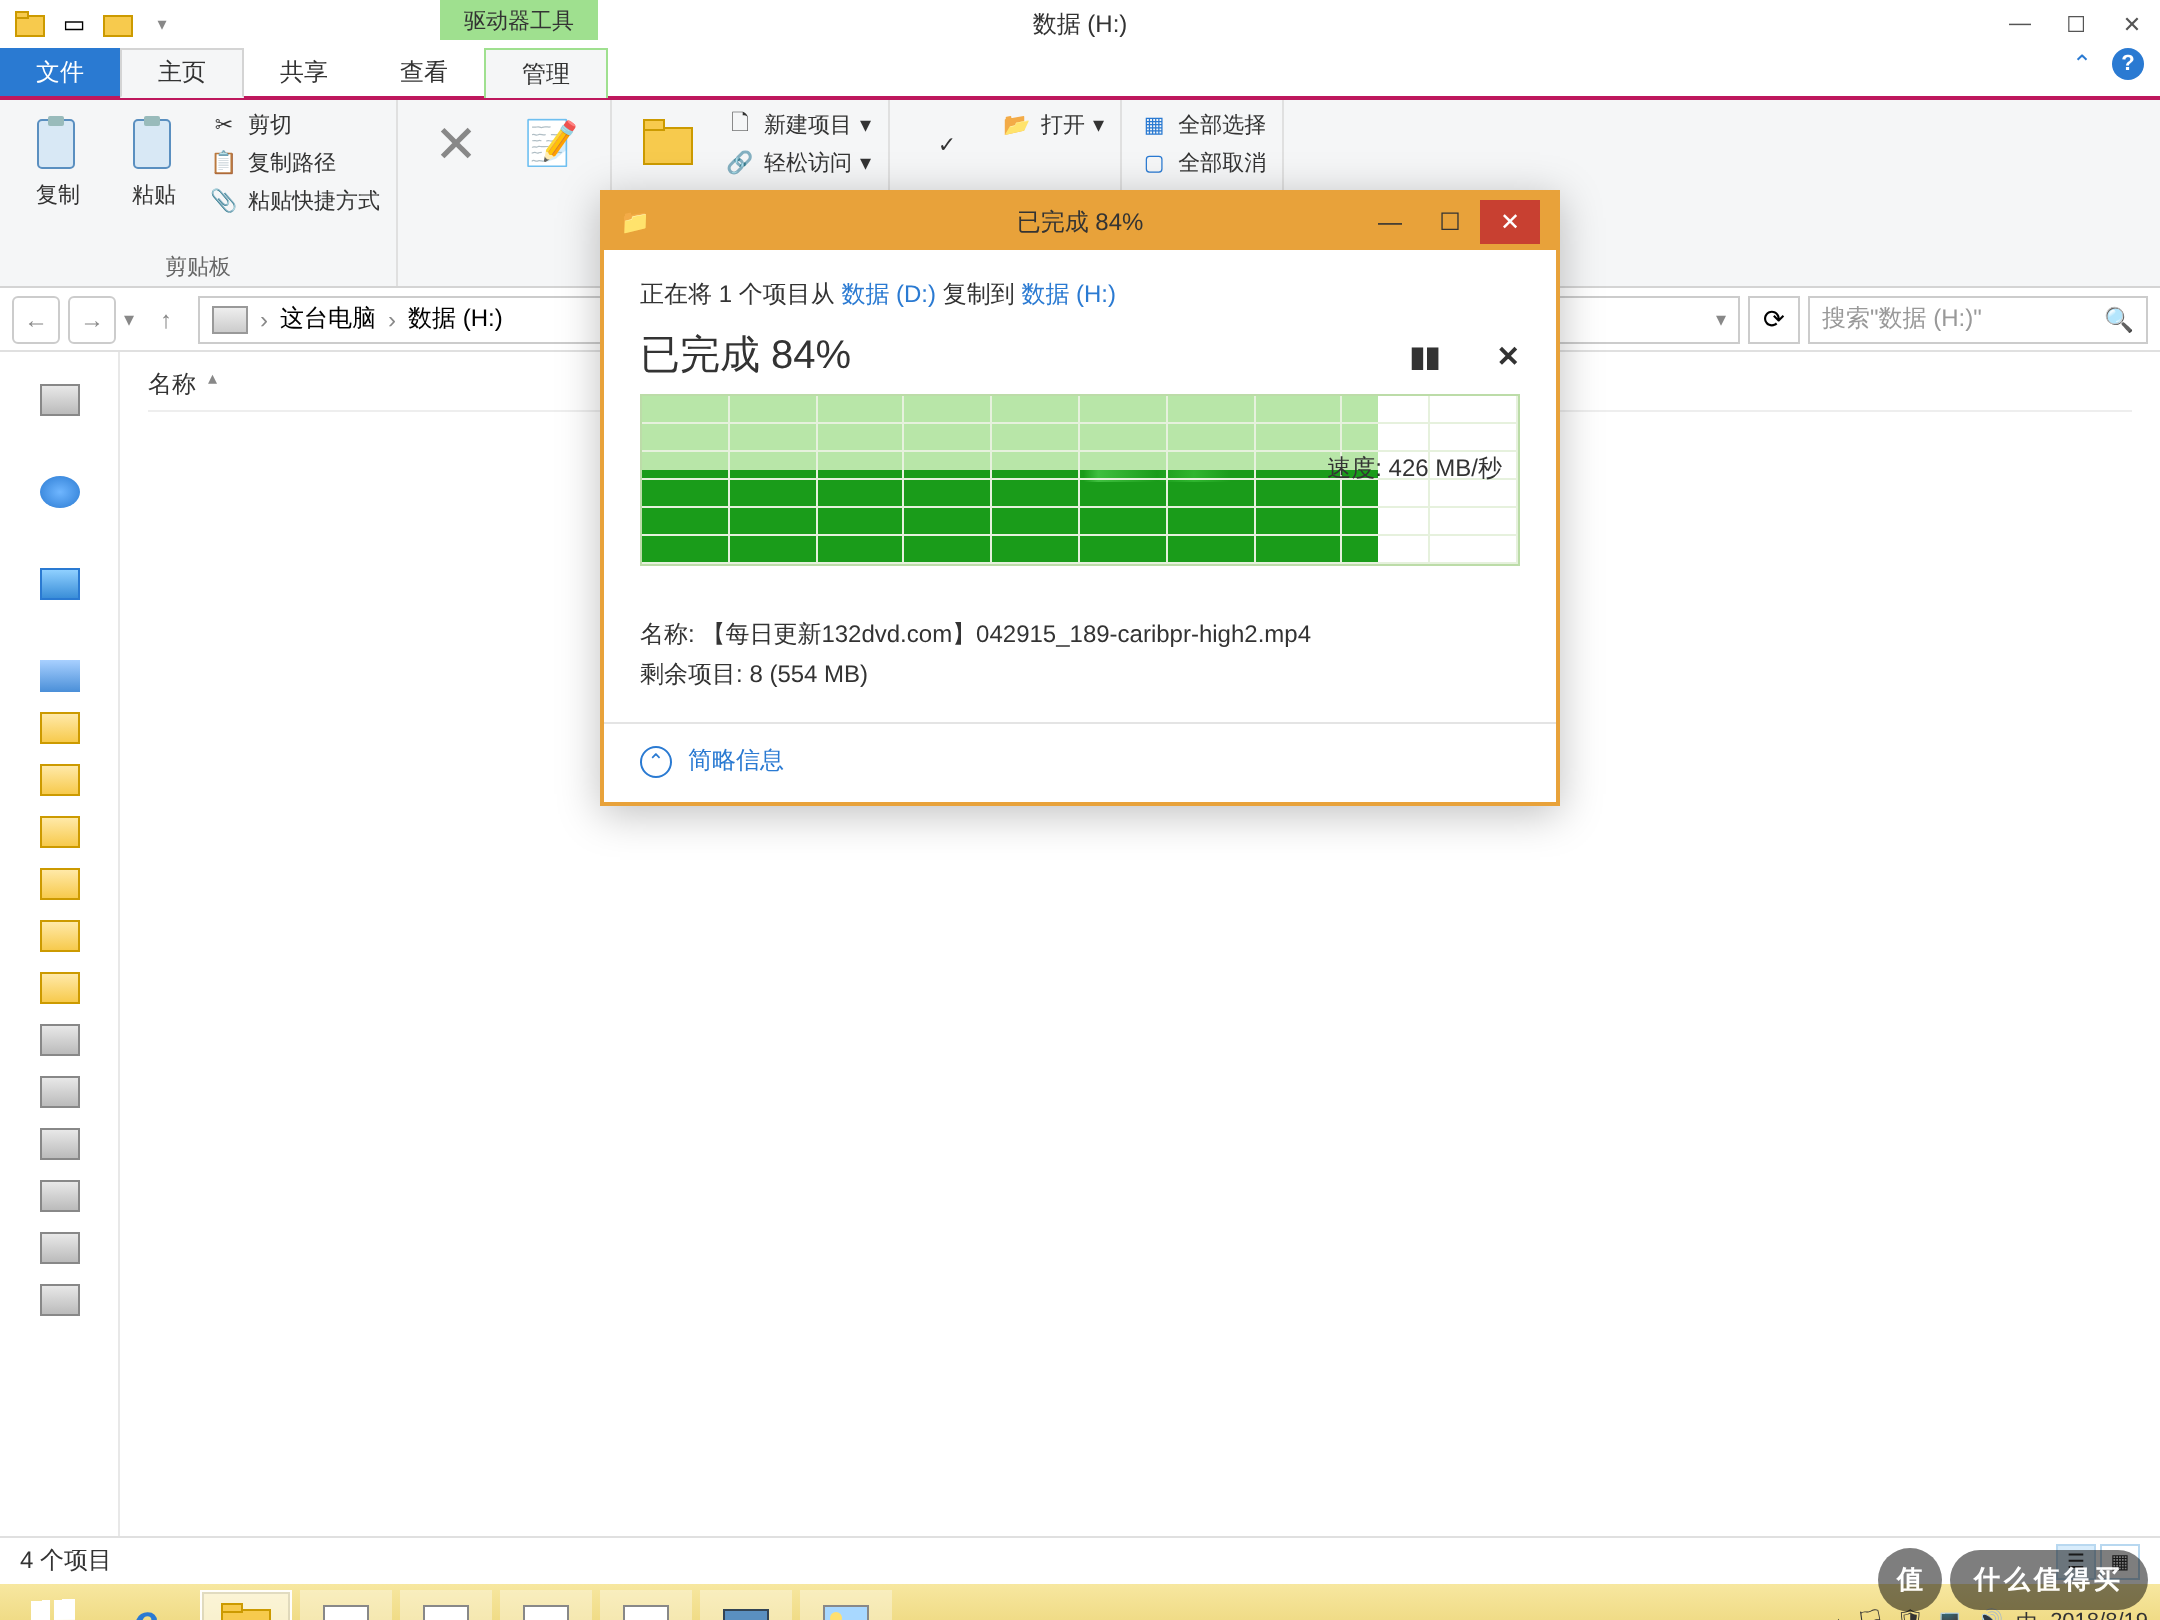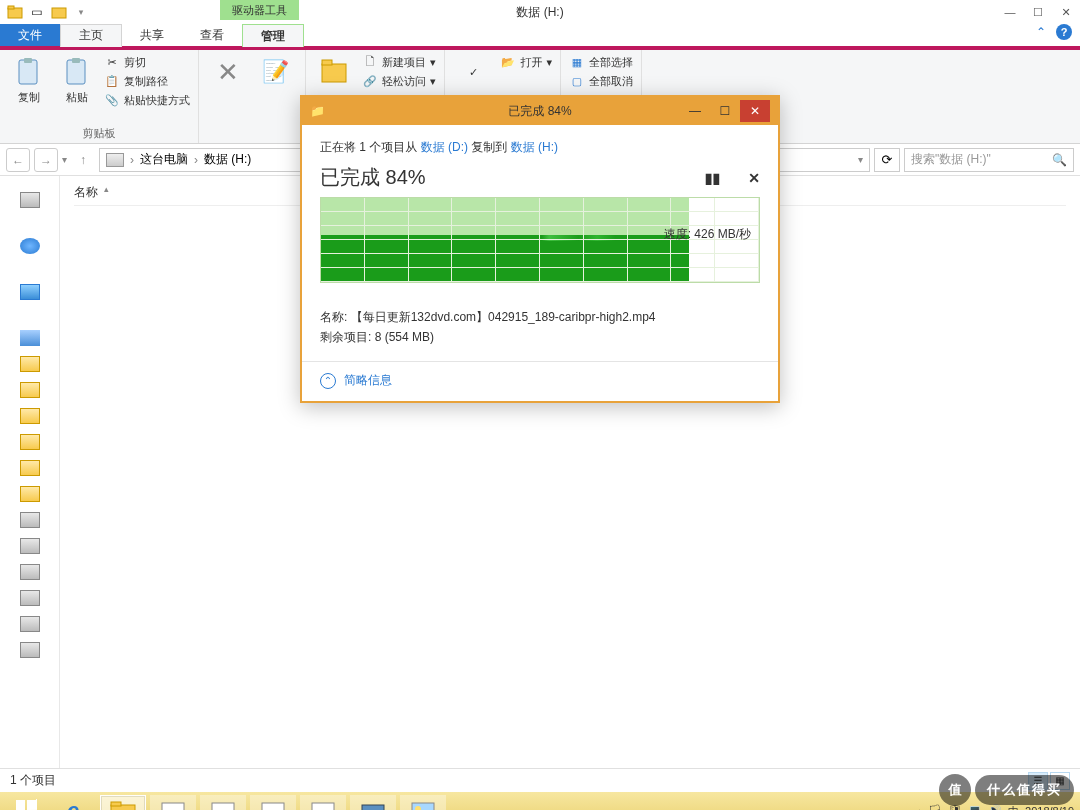--- a/index.html
+++ b/index.html
@@ -8,21 +8,21 @@
 
 .titlebar { height: 24px; background: #fff; display: flex; align-items: center; position: relative; border-bottom: 0; }
 .tb-qat { display: flex; gap: 4px; padding: 0 6px; align-items: center; }
 .tb-qat .qicon { width: 18px; height: 18px; display: flex; align-items: center; justify-content: center; font-size: 12px; }
 .tb-context { position: absolute; left: 220px; top: 0; background: #9fe08f; height: 20px; padding: 0 12px; font-size: 11px; color: #333; display: flex; align-items: center; }
 .tb-title { position: absolute; left: 50%; transform: translateX(-50%); font-size: 12px; color: #333; }
 .tb-ctrls { position: absolute; right: 0; display: flex; }
 .tb-ctrls div { width: 28px; height: 22px; display: flex; align-items: center; justify-content: center; font-size: 11px; color: #555; }
 
 
-.tabs { height: 26px; display: flex; border-bottom: 4px solid #be185d; background: #fff; align-items: stretch; position: relative; }
+.tabs { height: 26px; display: flex; border-bottom: 2px solid #be185d; background: #fff; align-items: stretch; position: relative; }
 .tab { padding: 0 18px; font-size: 12px; display: flex; align-items: center; color: #333; cursor: pointer; }
 .tab.file { background: #2a7ad2; color: #fff; }
 .tab.active { border: 1px solid #d4d4d4; border-bottom: 1px solid #f5f6f7; background: #f5f6f7; margin-bottom: -1px; }
 .tabs-right { position: absolute; right: 8px; display: flex; align-items: center; gap: 10px; font-size: 12px; color: #2a7ad2; }
 .help-icon { width: 16px; height: 16px; border-radius: 50%; background: #2a7ad2; color: #fff; display: flex; align-items: center; justify-content: center; font-size: 11px; font-weight: bold; }
 
 
 .ribbon { height: 94px; background: #f5f6f7; border-bottom: 1px solid #d4d4d4; display: flex; }
 .rgroup { border-right: 1px solid #e0e0e0; padding: 4px 8px 2px; display: flex; flex-direction: column; justify-content: space-between; }
 .rgroup-label { font-size: 11px; color: #666; text-align: center; padding-top: 2px; }
@@ -132,21 +132,21 @@
     <div>☐</div>
     <div>✕</div>
   </div>
 </div>
 
 <div class="tabs">
   <div class="tab file">文件</div>
   <div class="tab active">主页</div>
   <div class="tab">共享</div>
   <div class="tab">查看</div>
-  <div class="tab" style="border:1px solid #9fe08f;border-bottom:none;background:#f5f6f7;margin-bottom:-1px;font-weight:bold;">管理</div>
+  <div class="tab" style="border:1px solid #9fe08f;border-bottom:none;background:#f5f6f7;margin-bottom:-1px;">管理</div>
   <div class="tabs-right">
     <span style="color:#2a7ad2;">⌃</span>
     <span class="help-icon">?</span>
   </div>
 </div>
 
 <div class="ribbon">
   <div class="rgroup">
     <div class="rgroup-body">
       <div class="rbig">
@@ -281,21 +281,21 @@
   </div>
   <div class="mainpane">
     <div class="colhdr">
       <span>名称</span>
       <span class="sorter">▴</span>
     </div>
   </div>
 </div>
 
 <div class="status">
-  <span>1 个项目</span>
+  <span>4 个项目</span>
   <div class="status-views">
     <div style="background:#d8ecfb;">☰</div>
     <div>▦</div>
   </div>
 </div>
 
 <div class="taskbar">
   <div class="start">
       <div class="win-logo">
         <div></div>

